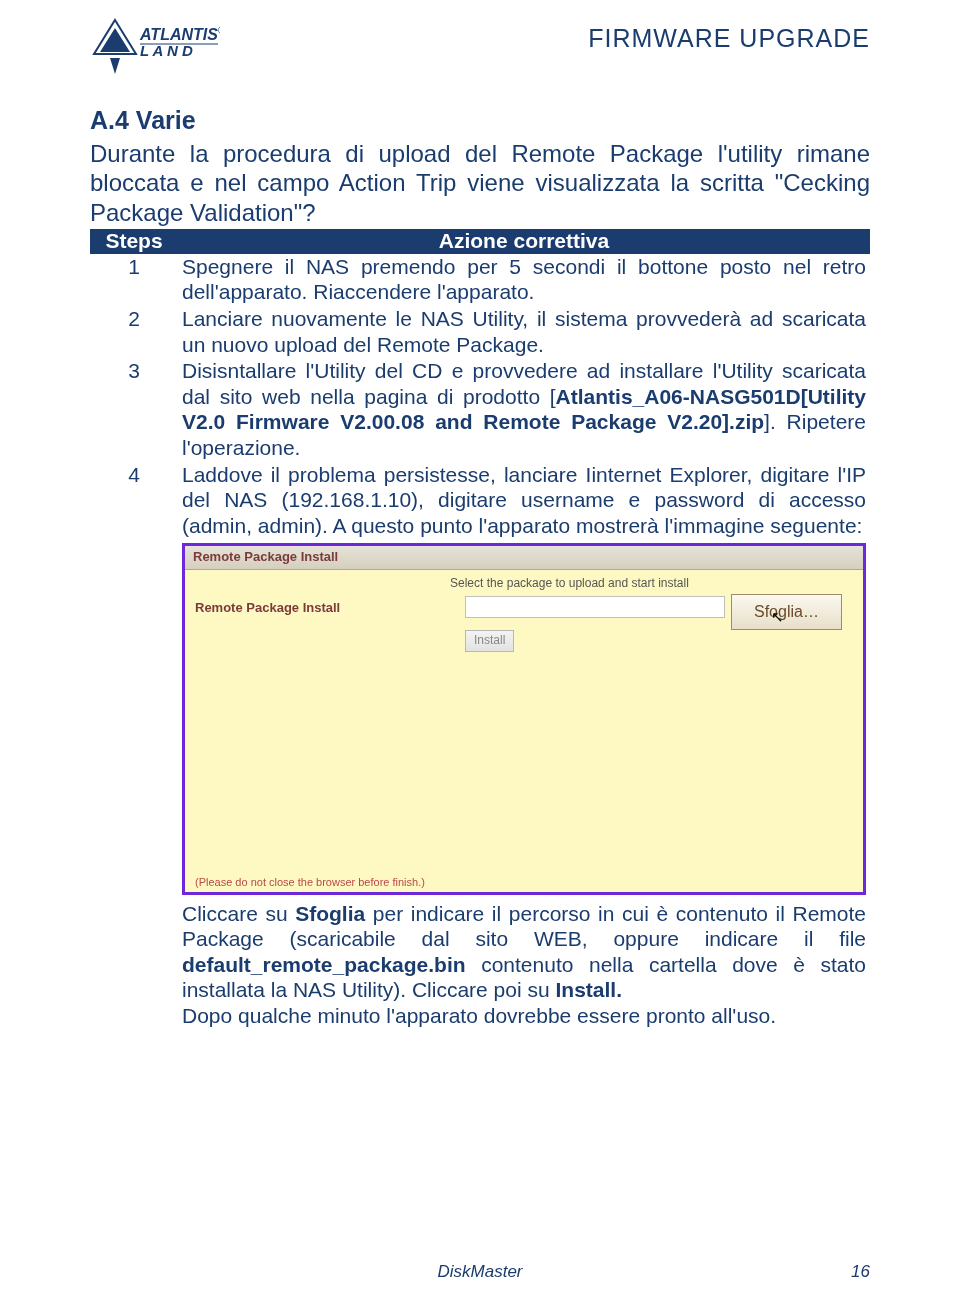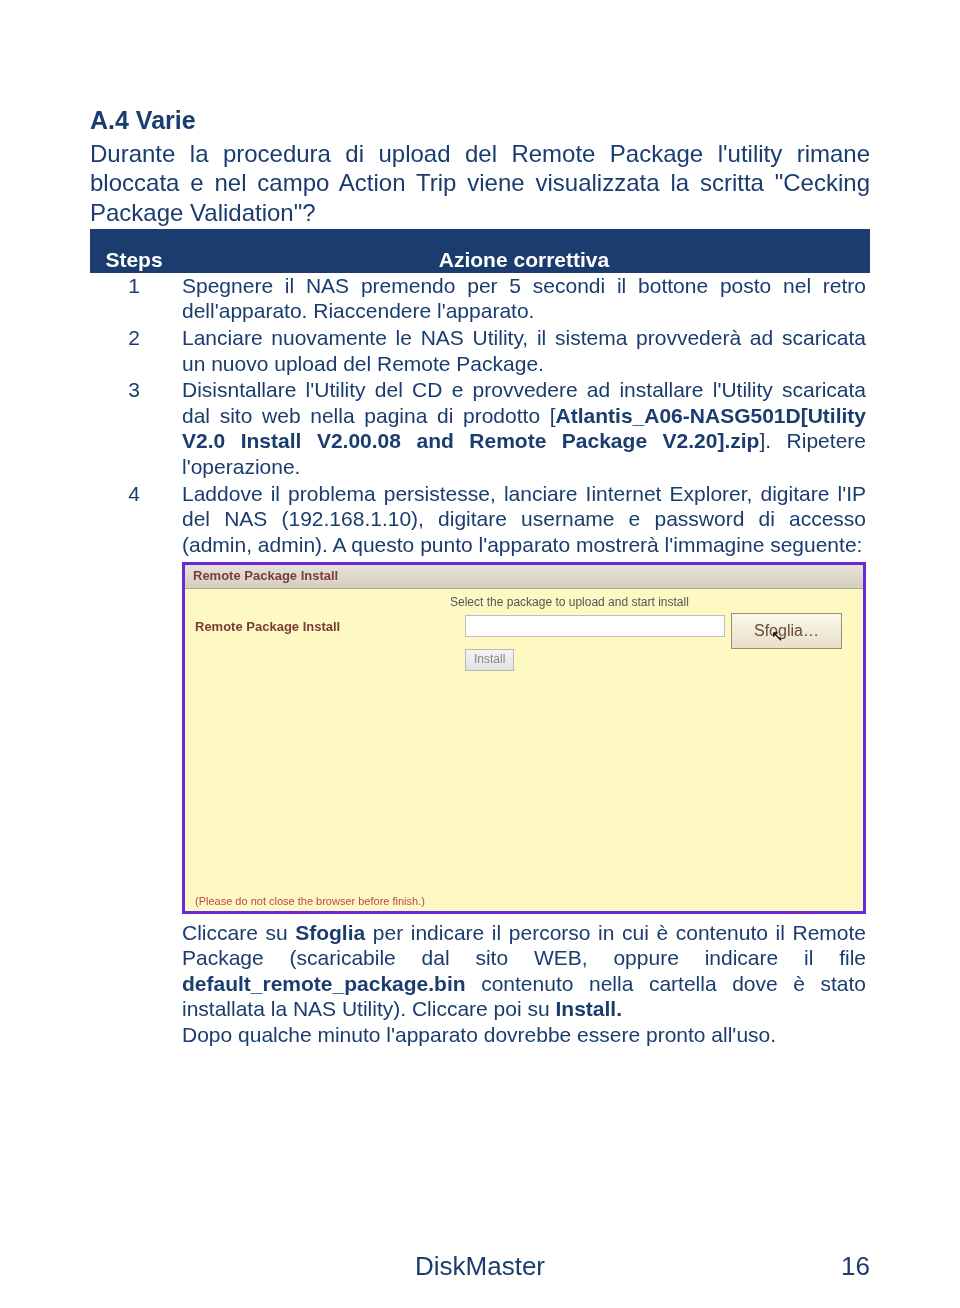--- a/index.html
+++ b/index.html
@@ -38,21 +38,21 @@
   table.steps {
     width: 100%;
     border-collapse: collapse;
     font-size: 21px;
   }
   table.steps th {
     background: #1a3c6e;
     color: #fff;
     text-align: center;
     font-weight: bold;
-    padding: 19px 0 1px;
+    padding: 0 0 1px;
     border: none;
     margin-top: 37px;
   }
   table.steps th:first-child { width: 88px; }
   table.steps td {
     color: #1a3c6e;
     vertical-align: top;
     padding: 0 4px 1px 4px;
     line-height: 1.22;
   }
@@ -114,28 +114,40 @@
     display:flex;align-items:center;justify-content:center;
     padding:0 8px;
   }
   .ss-note {
     position:absolute; left:10px; bottom:2px;
     color:#b84848; font-size:11px;
   }
   .footer {
     position:absolute; bottom:26px; left:0; right:0;
     text-align:center;
-    color:#1a3c6e; font-size:26px;
+    color:#1a3c6e; font-size:17px;font-style:italic;
   }
   .footer .pagenum { position:absolute; right:90px; }
 </style>
 </head>
 <body>
 
 <div class="hdr">
+  <div class="logo-wrap">
+    <svg width="130" height="58" viewBox="0 0 130 58">
+      <polygon points="25,2 46,36 4,36" fill="none" stroke="#1a3c6e" stroke-width="2"></polygon>
+      <polygon points="25,10 40,34 10,34" fill="#1a3c6e"></polygon>
+      <polygon points="20,40 25,56 30,40" fill="#1a3c6e"></polygon>
+      <text x="50" y="22" font-family="Arial" font-size="16" font-weight="bold" font-style="italic" fill="#1a3c6e">ATLANTIS</text>
+      <text x="50" y="22" font-family="Arial" font-size="10" fill="#1a3c6e" dx="78" dy="-6">®</text>
+      <line x1="50" y1="26" x2="128" y2="26" stroke="#1a3c6e" stroke-width="1"></line>
+      <text x="50" y="38" font-family="Arial" font-size="15" font-weight="bold" font-style="italic" fill="#1a3c6e">L A N D</text>
+    </svg>
+  </div>
+  <div class="hdr-title">FIRMWARE UPGRADE</div>
 </div>
 
 <div class="section-heading">A.4 Varie</div>
 <div class="intro">Durante la procedura di upload del Remote Package l'utility rimane bloccata e nel campo Action Trip viene visualizzata la scritta "Cecking Package Validation"?</div>
 
 <table class="steps">
   <tbody>
       <tr>
     <th>Steps</th>
     <th>Azione correttiva</th>
@@ -144,21 +156,21 @@
     <td class="num">1</td>
     <td class="body">Spegnere il NAS premendo per 5 secondi il bottone posto nel retro dell'apparato. Riaccendere l'apparato.</td>
   </tr>
   <tr>
     <td class="num">2</td>
     <td class="body">Lanciare nuovamente le NAS Utility, il sistema provvederà ad scaricata un nuovo upload del Remote Package.</td>
   </tr>
   <tr>
     <td class="num">3</td>
     <td class="body">
-      <span>Disisntallare l'Utility del CD e provvedere ad installare l'Utility scaricata dal sito web nella pagina di prodotto [</span><span class="bold">Atlantis_A06-NASG501D[Utility V2.0 Install V2.00.08 and Remote Package V2.20].zip</span><span>]. Ripetere l'operazione.</span>
+      <span>Disisntallare l'Utility del CD e provvedere ad installare l'Utility scaricata dal sito web nella pagina di prodotto [</span><span class="bold">Atlantis_A06-NASG501D[Utility V2.0 Firmware V2.00.08 and Remote Package V2.20].zip</span><span>]. Ripetere l'operazione.</span>
     </td>
   </tr>
   <tr>
     <td class="num">4</td>
     <td class="body">
       <div>Laddove il problema persistesse, lanciare Iinternet Explorer, digitare l'IP del NAS (192.168.1.10), digitare username e password di accesso (admin, admin). A questo punto l'apparato mostrerà l'immagine seguente:</div>
 
       <div class="screenshot">
         <div class="ss-titlebar">Remote Package Install</div>
         <div class="ss-body">

